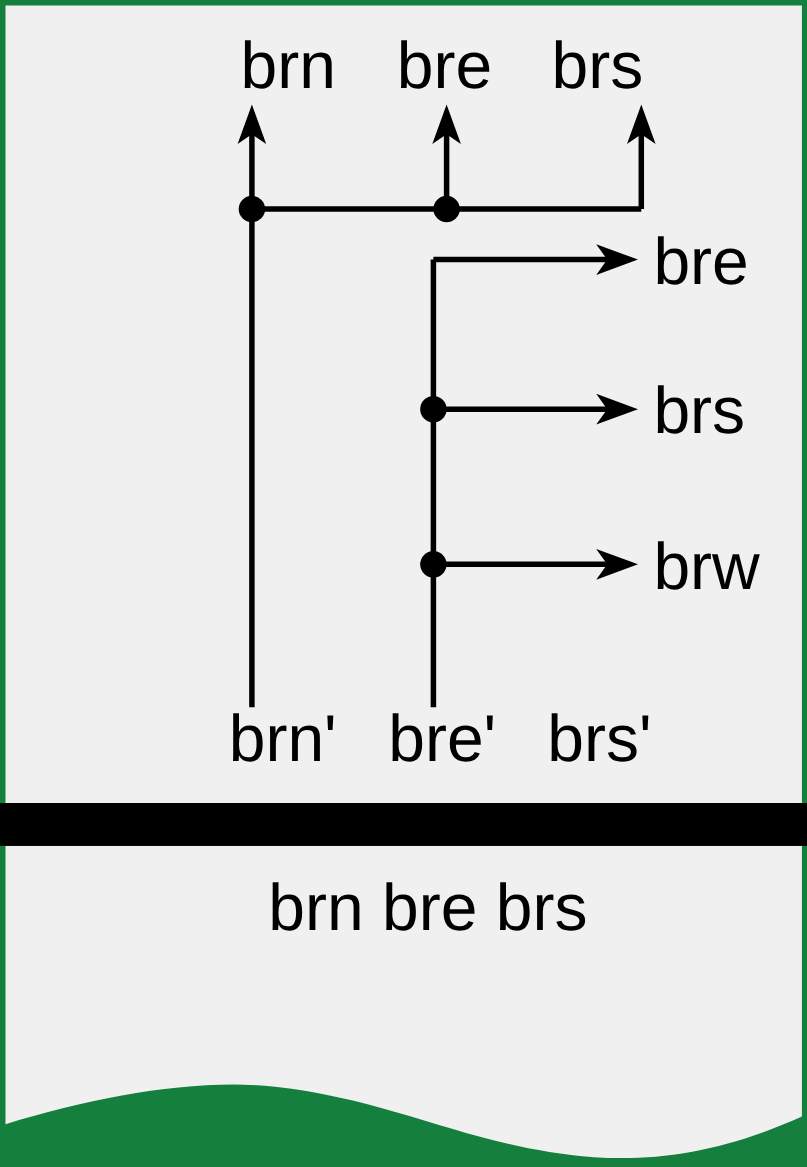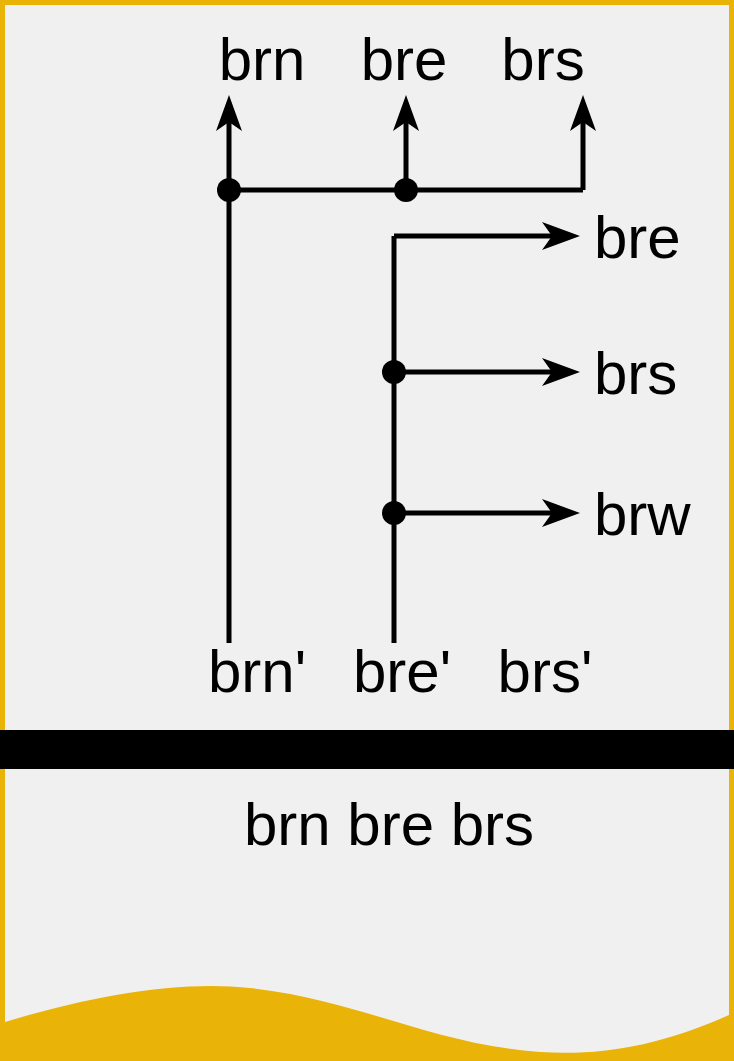--- a/index.html
+++ b/index.html
@@ -8,21 +8,21 @@
     padding: 0;
     background: #ffffff;
   }
   body {
     font-family: "Liberation Sans", sans-serif;
   }
   #stage {
     position: relative;
     width: 734px;
     height: 1061px;
-    background: #eab308;
+    background: #15803d;
     overflow: hidden;
   }
   #diagram-svg {
     position: absolute;
     top: 0;
     left: 0;
     width: 734px;
     height: 1061px;
     display: block;
   }

